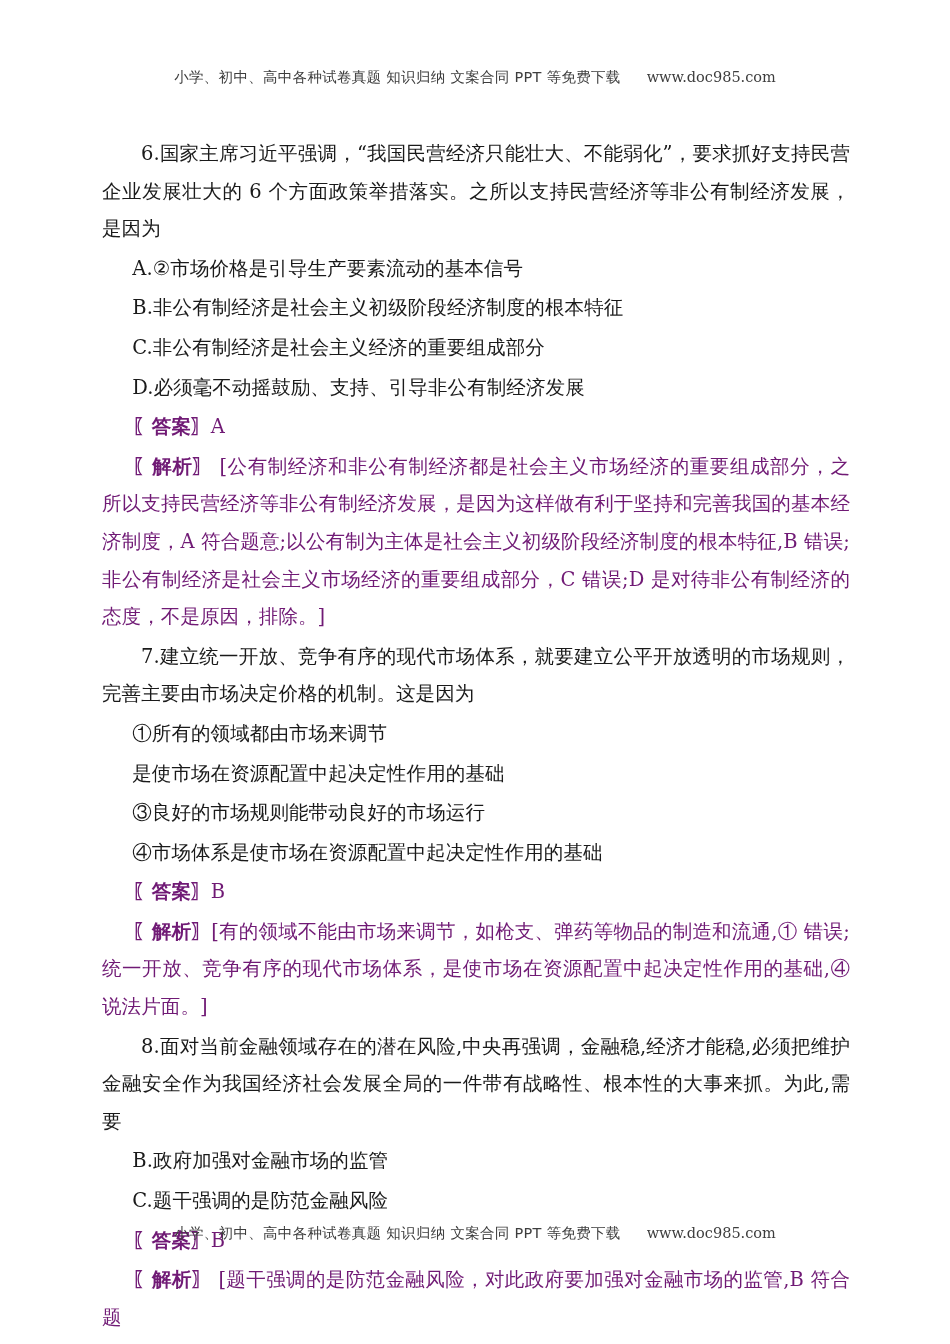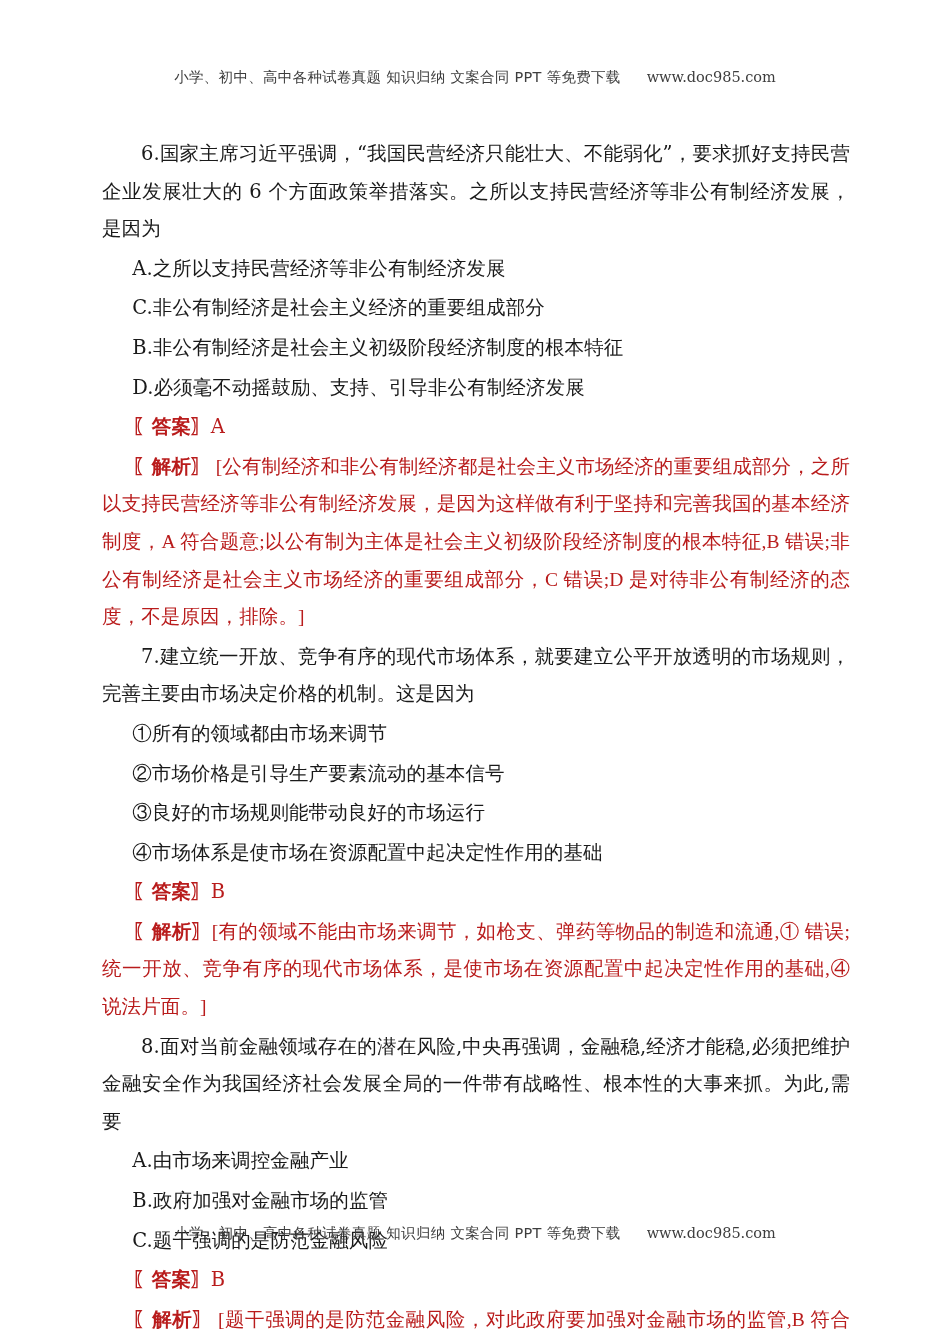--- a/index.html
+++ b/index.html
@@ -69,65 +69,63 @@
     display: block;
     white-space: nowrap;
   }
   .optrow .cell {
     display: inline-block;
     width: 185px;
   }
   .optrow .cell.last { width: auto; }
 
   .red {
-    color: #b91c1c;
+    color: #701a75;
   }
   .ans {
     text-indent: 1.55em;
   }
   .exp {
     text-indent: 1.55em;
-    font-family: Liberation Serif, serif;
   }
   .lbl {
     font-weight: bold;
   }
   .latin {
     font-family: "DejaVu Serif", "Liberation Serif", serif;
   }
 </style>
 </head>
 <body>
 
 <div class="page">
 
   <div class="runner runner-top">
     <span>小学、初中、高中各种试卷真题 知识归纳 文案合同 PPT 等免费下载</span><span class="site latin">www.doc985.com</span>
   </div>
 
   <div class="body-area">
 
     <p class="stem">6.国家主席习近平强调，“我国民营经济只能壮大、不能弱化”，要求抓好支持民营企业发展壮大的 6 个方面政策举措落实。之所以支持民营经济等非公有制经济发展，是因为</p>
-    <p class="opt">A.之所以支持民营经济等非公有制经济发展</p>
+    <p class="opt">A.②市场价格是引导生产要素流动的基本信号</p>
+    <p class="opt">B.非公有制经济是社会主义初级阶段经济制度的根本特征</p>
     <p class="opt">C.非公有制经济是社会主义经济的重要组成部分</p>
-    <p class="opt">B.非公有制经济是社会主义初级阶段经济制度的根本特征</p>
     <p class="opt">D.必须毫不动摇鼓励、支持、引导非公有制经济发展</p>
     <p class="ans red"><span class="lbl">〖答案〗</span><span class="latin">A</span></p>
     <p class="exp red"><span class="lbl">〖解析〗</span>&nbsp;<span>[公有制经济和非公有制经济都是社会主义市场经济的重要组成部分，之所以支持民营经济等非公有制经济发展，是因为这样做有利于坚持和完善我国的基本经济制度，A 符合题意;以公有制为主体是社会主义初级阶段经济制度的根本特征,B 错误;非公有制经济是社会主义市场经济的重要组成部分，C 错误;D 是对待非公有制经济的态度，不是原因，排除。]</span></p>
 
     <p class="stem">7.建立统一开放、竞争有序的现代市场体系，就要建立公平开放透明的市场规则，完善主要由市场决定价格的机制。这是因为</p>
     <p class="sub">①所有的领域都由市场来调节</p>
-    <p class="sub">②市场价格是引导生产要素流动的基本信号</p>
+    <p class="sub">是使市场在资源配置中起决定性作用的基础</p>
     <p class="sub">③良好的市场规则能带动良好的市场运行</p>
     <p class="sub">④市场体系是使市场在资源配置中起决定性作用的基础</p>
     <p class="ans red"><span class="lbl">〖答案〗</span><span class="latin">B</span></p>
     <p class="exp red"><span class="lbl">〖解析〗</span><span>[有的领域不能由市场来调节，如枪支、弹药等物品的制造和流通,① 错误;统一开放、竞争有序的现代市场体系，是使市场在资源配置中起决定性作用的基础,④ 说法片面。]</span></p>
 
     <p class="stem">8.面对当前金融领域存在的潜在风险,中央再强调，金融稳,经济才能稳,必须把维护金融安全作为我国经济社会发展全局的一件带有战略性、根本性的大事来抓。为此,需要</p>
-    <p class="opt">A.由市场来调控金融产业</p>
     <p class="opt">B.政府加强对金融市场的监管</p>
     <p class="opt">C.题干强调的是防范金融风险</p>
     <p class="ans red"><span class="lbl">〖答案〗</span><span class="latin">B</span></p>
     <p class="exp red"><span class="lbl">〖解析〗</span>&nbsp;<span>[题干强调的是防范金融风险，对此政府要加强对金融市场的监管,B 符合题</span></p>
 
   </div>
 
   <div class="runner runner-bottom">
     <span>小学、初中、高中各种试卷真题 知识归纳 文案合同 PPT 等免费下载</span><span class="site latin">www.doc985.com</span>
   </div>

